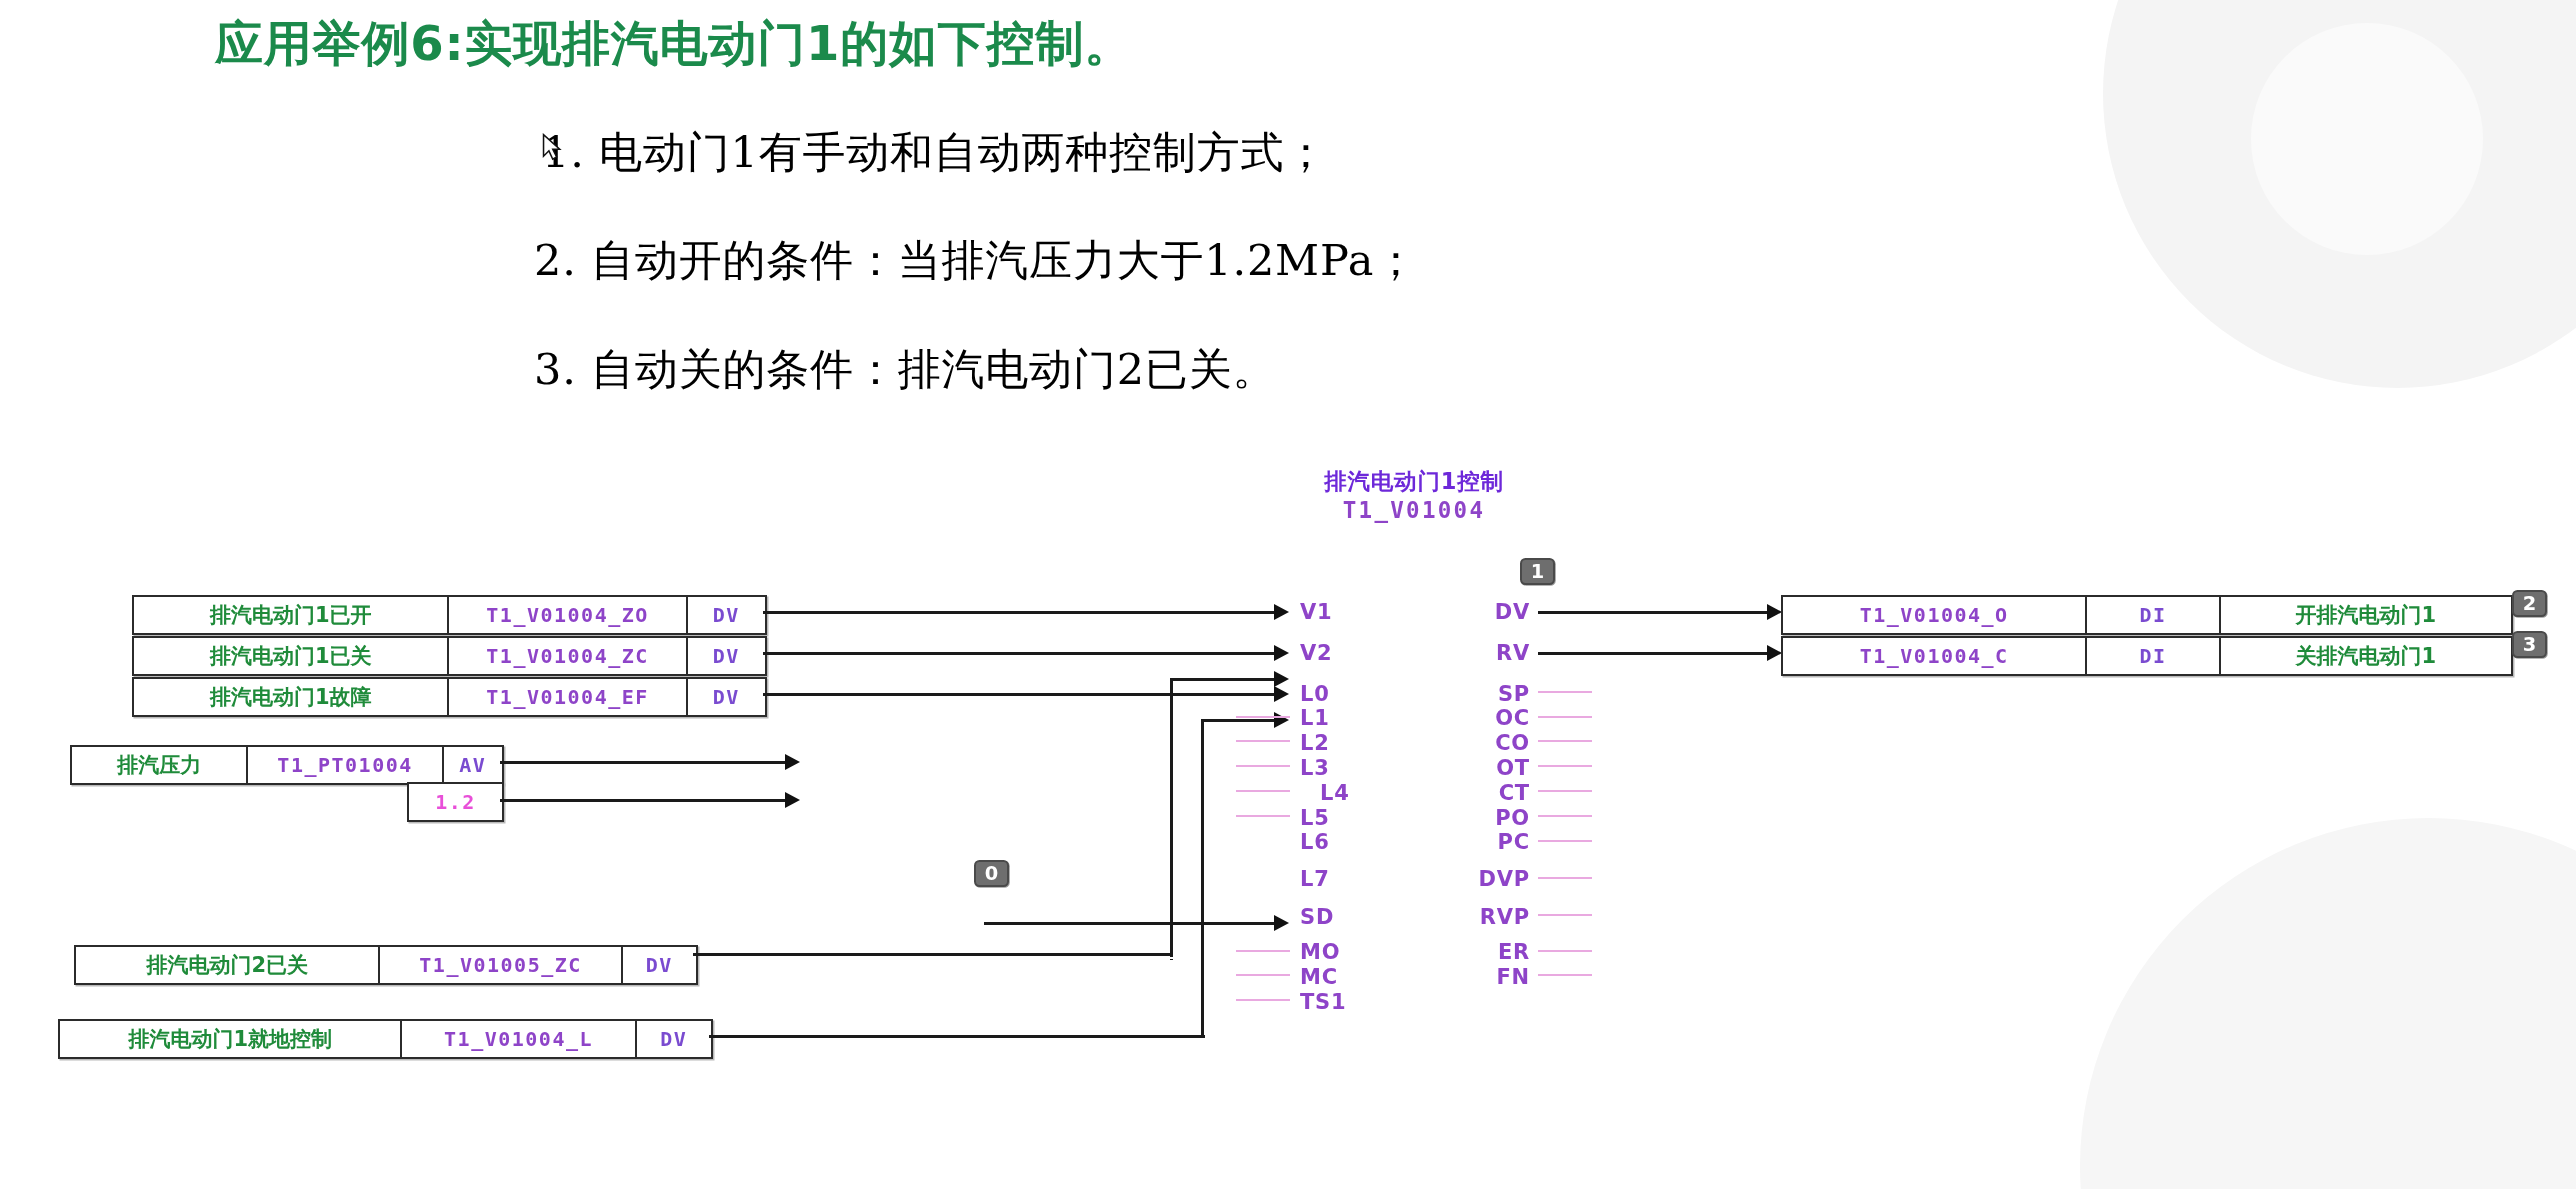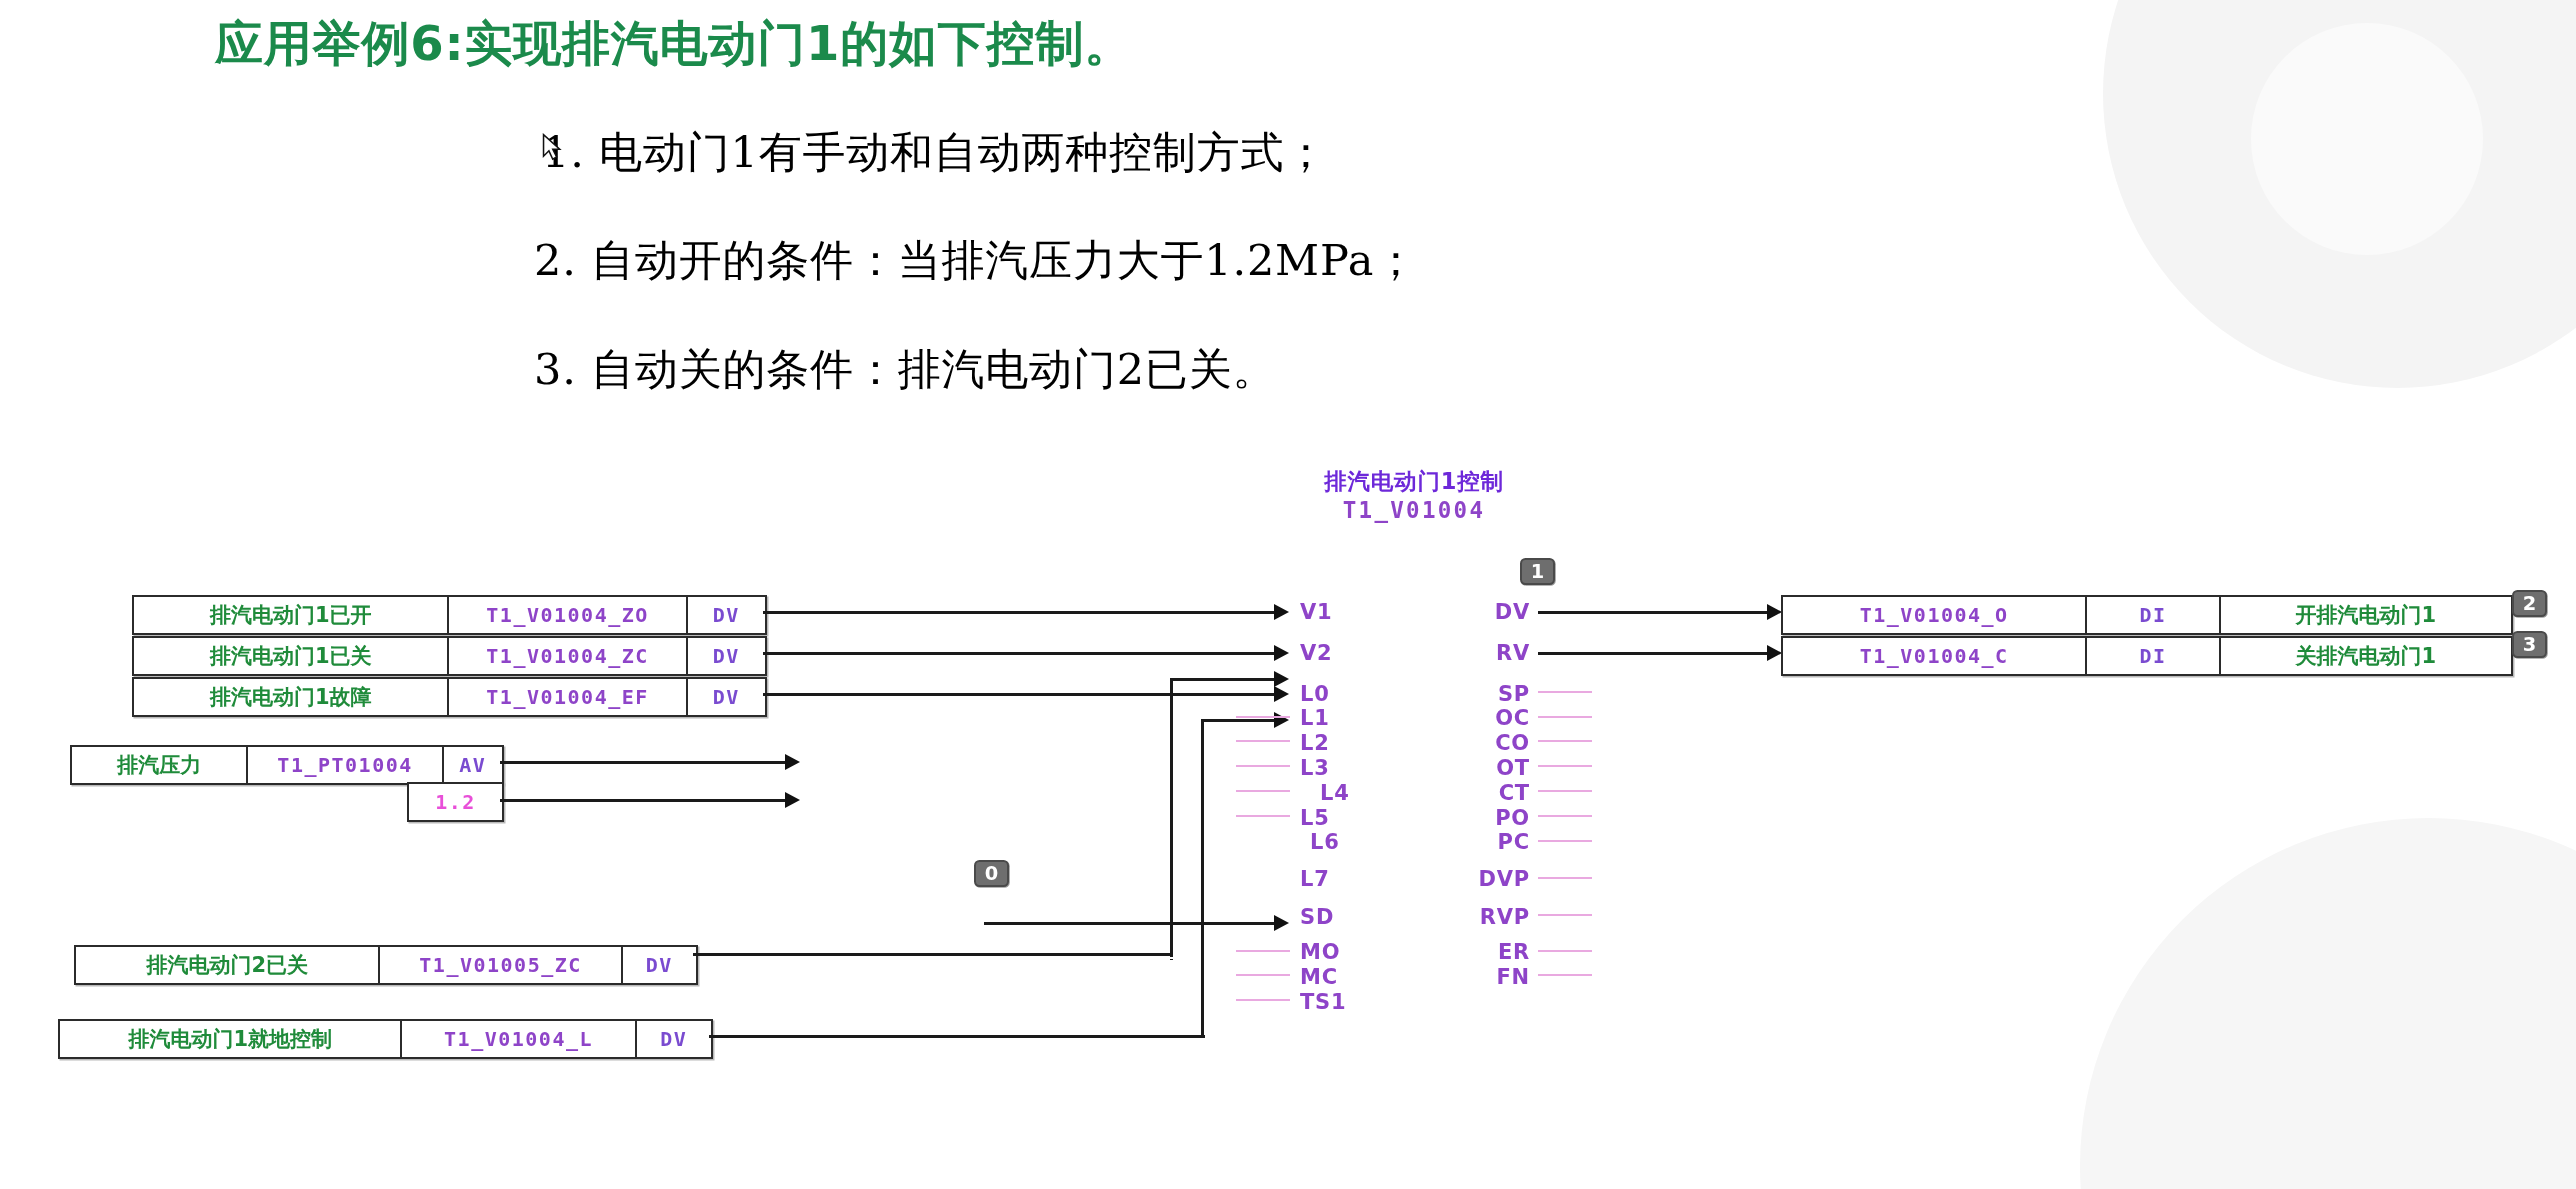--- a/index.html
+++ b/index.html
@@ -200,21 +200,21 @@
   <div class="badge" style="left:1520px;top:101px;">1</div>
 
   <div class="pin pin-in" style="left:1300px;top:143px;">V1</div>
   <div class="pin pin-in" style="left:1300px;top:184px;">V2</div>
   <div class="pin pin-in" style="left:1300px;top:225px;">L0</div>
   <div class="pin pin-in" style="left:1300px;top:249px;">L1</div>
   <div class="pin pin-in" style="left:1300px;top:274px;">L2</div>
   <div class="pin pin-in" style="left:1300px;top:299px;">L3</div>
   <div class="pin pin-in" style="left:1300px;top:324px;margin-left:20px;">L4</div>
   <div class="pin pin-in" style="left:1300px;top:349px;">L5</div>
-  <div class="pin pin-in" style="left:1300px;top:373px;margin-left:10px;">L6</div>
+  <div class="pin pin-in" style="left:1300px;top:373px;">L6</div>
   <div class="pin pin-in" style="left:1300px;top:410px;text-align:center;">L7</div>
   <div class="pin pin-in" style="left:1300px;top:448px;">SD</div>
   <div class="pin pin-in" style="left:1300px;top:483px;">MO</div>
   <div class="pin pin-in" style="left:1300px;top:508px;">MC</div>
   <div class="pin pin-in" style="left:1300px;top:533px;">TS1</div>
 
   <div class="pin pin-out" style="left:1437px;top:143px;width:93px;">DV</div>
   <div class="pin pin-out" style="left:1437px;top:184px;width:93px;">RV</div>
   <div class="pin pin-out" style="left:1437px;top:225px;width:93px;">SP</div>
   <div class="pin pin-out" style="left:1437px;top:249px;width:93px;">OC</div>

